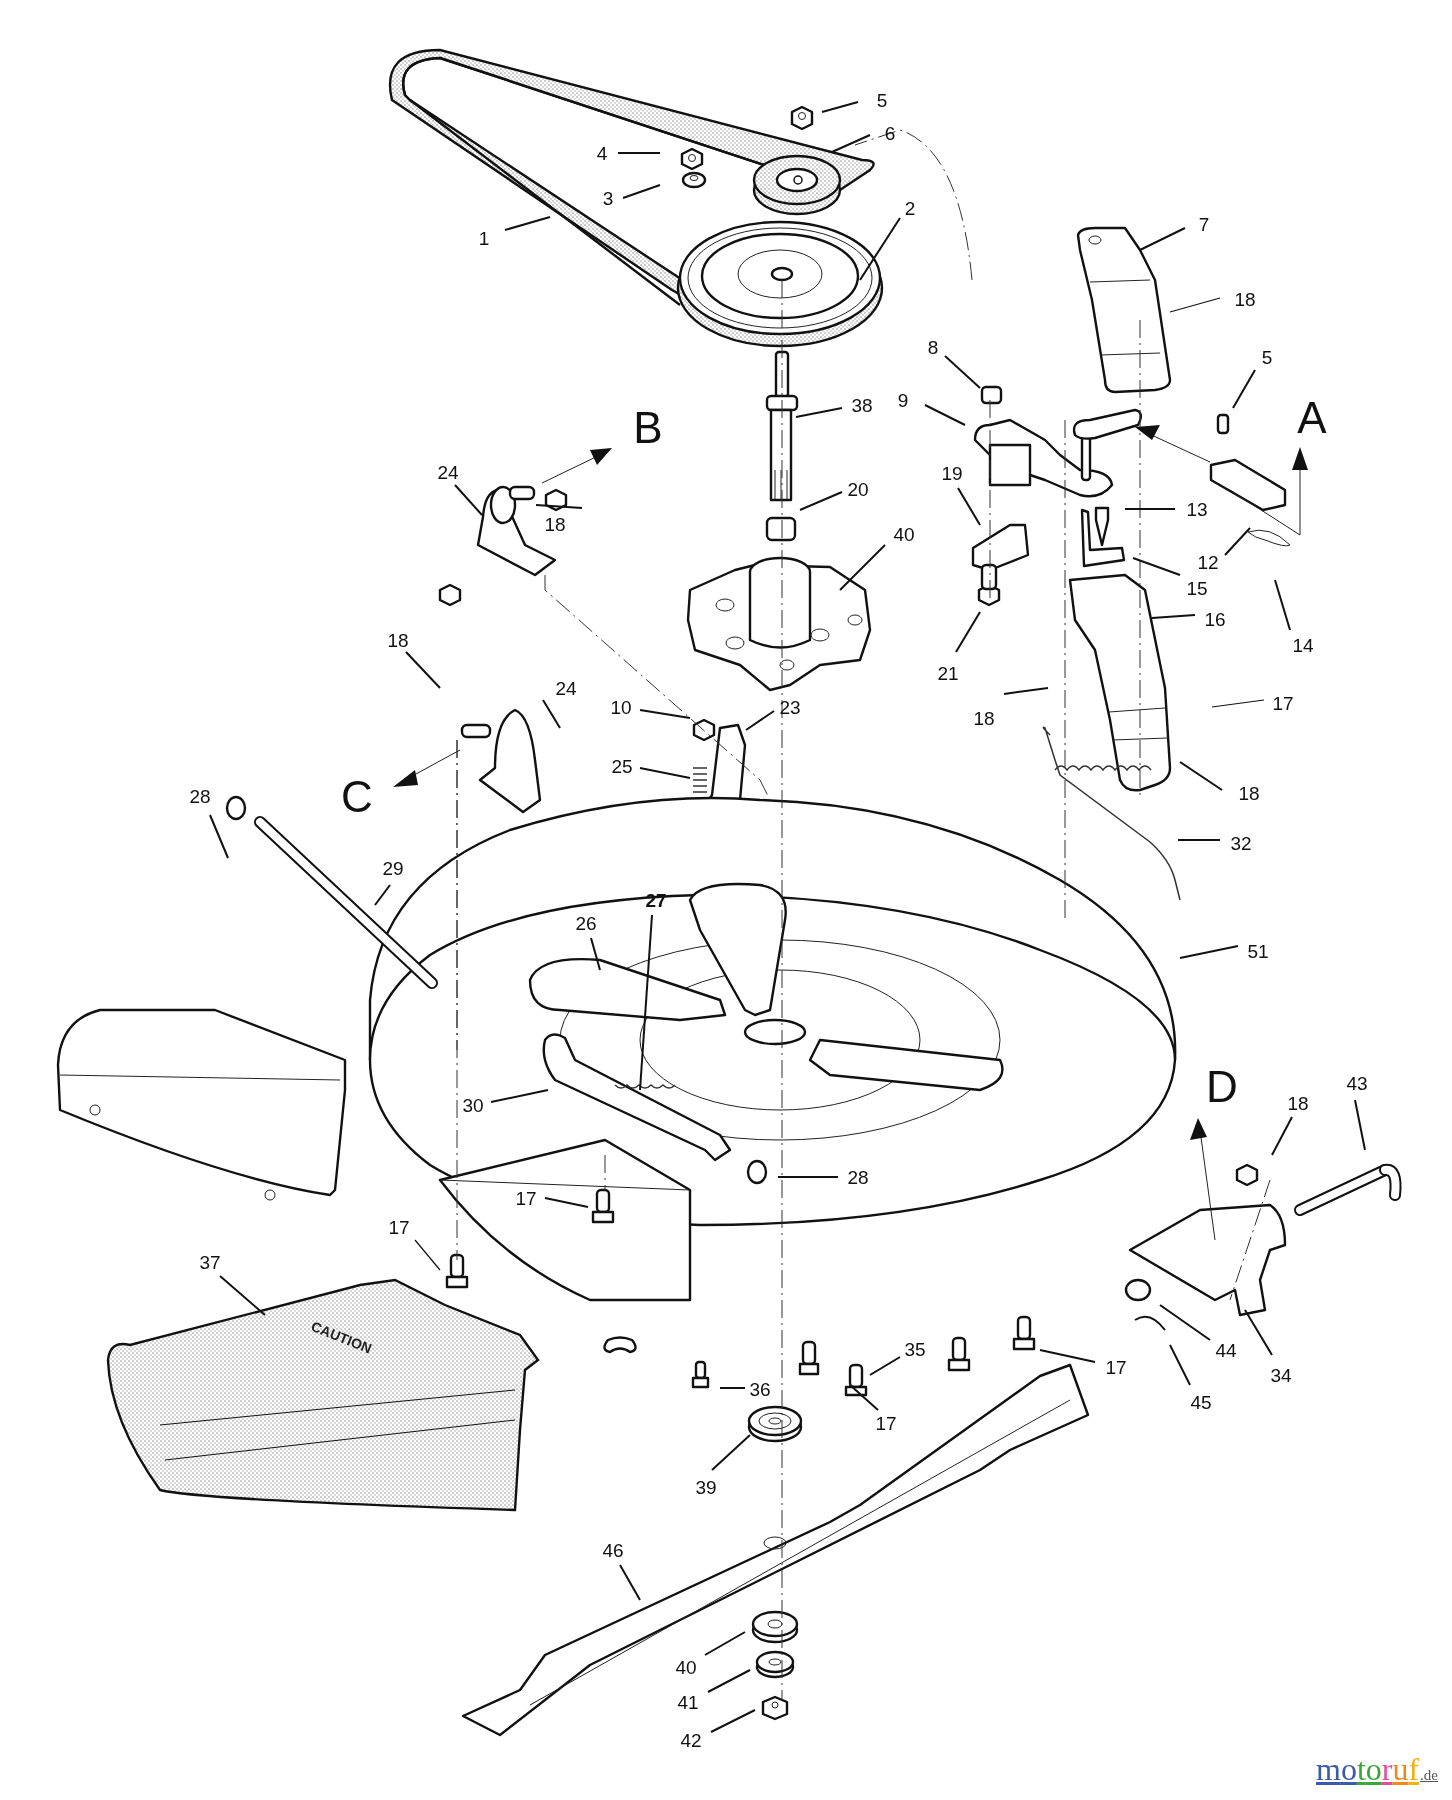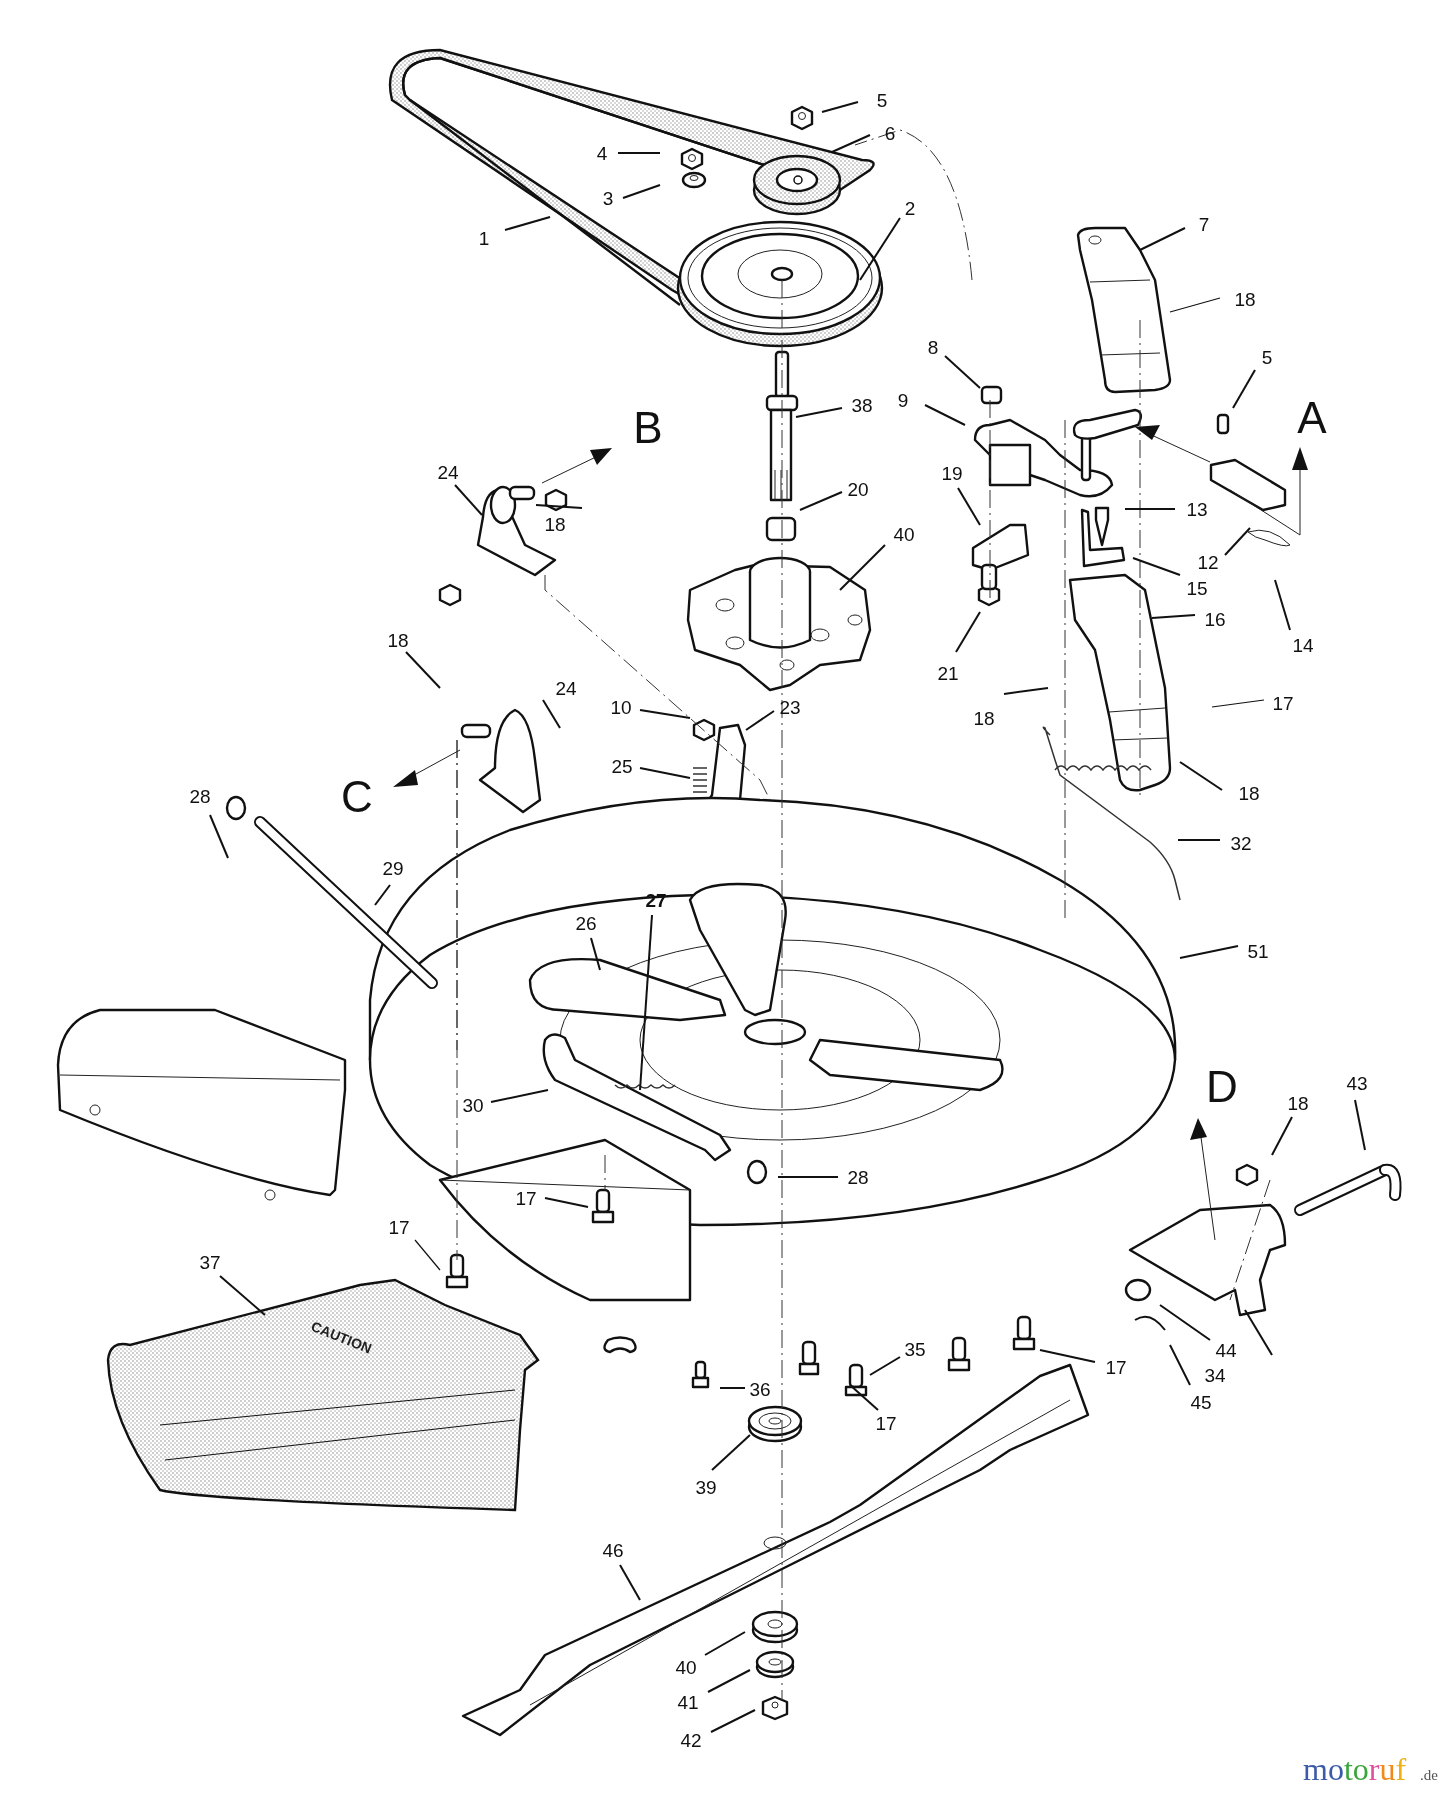--- a/index.html
+++ b/index.html
@@ -8,22 +8,22 @@
   svg{position:absolute;left:0;top:0;}
   .part{fill:#fff;stroke:#111;stroke-width:2.4;stroke-linejoin:round;}
   .thin{fill:none;stroke:#222;stroke-width:1;}
   .dash{fill:none;stroke:#333;stroke-width:1;stroke-dasharray:18 5 2 5;}
   .lead{stroke:#111;stroke-width:2;fill:none;}
   .lead-thin{stroke:#111;stroke-width:1.2;fill:none;}
   .stip{fill:url(#dots);stroke:#111;stroke-width:2.4;}
   .callout{position:absolute;font-size:19px;color:#111;line-height:1;white-space:nowrap;transform:translate(-50%,-50%);}
   .letter{position:absolute;font-size:44px;color:#111;line-height:1;transform:translate(-50%,-50%);}
   #watermark{position:absolute;right:14px;bottom:12px;font-family:"Liberation Serif",serif;font-size:32px;letter-spacing:0px;}
-  #watermark span{display:inline-block;}
-  #watermark .tld{font-size:15px;color:#555;margin-left:14px;}
+  #watermark span{display:inline-block;text-decoration:underline;}
+  #watermark .tld{font-size:15px;color:#555;margin-left:1px;}
 </style>
 </head>
 <body>
 
 <div id="stage">
 <svg width="1452" height="1800" viewBox="0 0 1452 1800">
   <defs>
     <pattern id="dots" width="4" height="4" patternUnits="userSpaceOnUse">
       <rect width="4" height="4" fill="#fff"></rect>
       <circle cx="1" cy="1" r="0.7" fill="#777"></circle>
@@ -359,21 +359,21 @@
       <div class="callout" style="left: 526px; top: 1198px;">17</div>
       <div class="callout" style="left: 399px; top: 1227px;">17</div>
       <div class="callout" style="left: 1298px; top: 1103px;">18</div>
       <div class="callout" style="left: 1357px; top: 1083px;">43</div>
       <div class="callout" style="left: 210px; top: 1262px;">37</div>
       <div class="callout" style="left: 915px; top: 1349px;">35</div>
       <div class="callout" style="left: 760px; top: 1389px;">36</div>
       <div class="callout" style="left: 1116px; top: 1367px;">17</div>
       <div class="callout" style="left: 886px; top: 1423px;">17</div>
       <div class="callout" style="left: 1226px; top: 1350px;">44</div>
-      <div class="callout" style="left: 1215px; top: 1375px;">34</div>
+      <div class="callout" style="left: 1281px; top: 1375px;">34</div>
       <div class="callout" style="left: 1201px; top: 1402px;">45</div>
       <div class="callout" style="left: 706px; top: 1487px;">39</div>
       <div class="callout" style="left: 613px; top: 1550px;">46</div>
       <div class="callout" style="left: 686px; top: 1667px;">40</div>
       <div class="callout" style="left: 688px; top: 1702px;">41</div>
       <div class="callout" style="left: 691px; top: 1740px;">42</div>
     </div>
 <div id="letters">
       <div class="letter" style="left: 1312px; top: 418px;">A</div>
       <div class="letter" style="left: 648px; top: 428px;">B</div>

